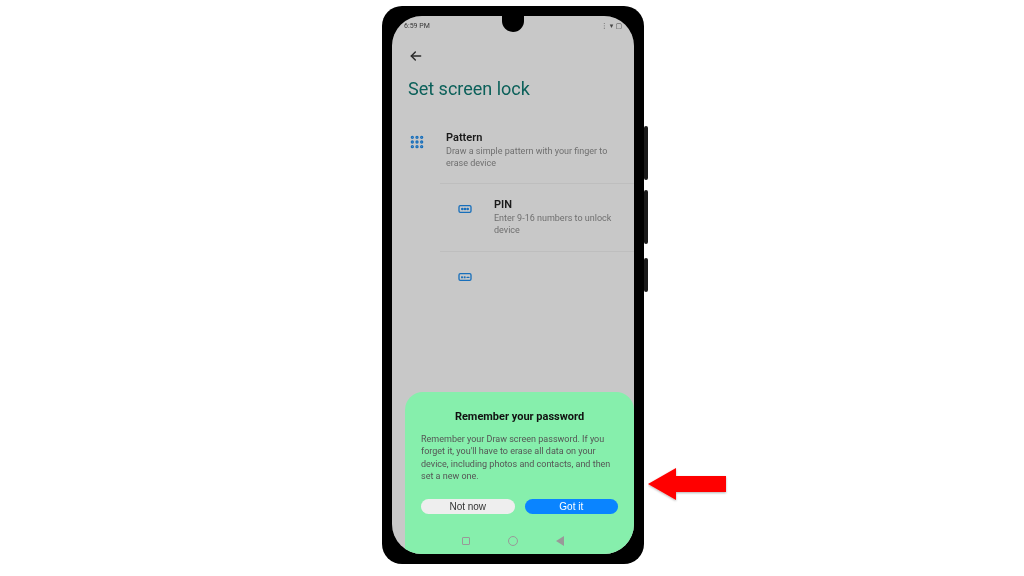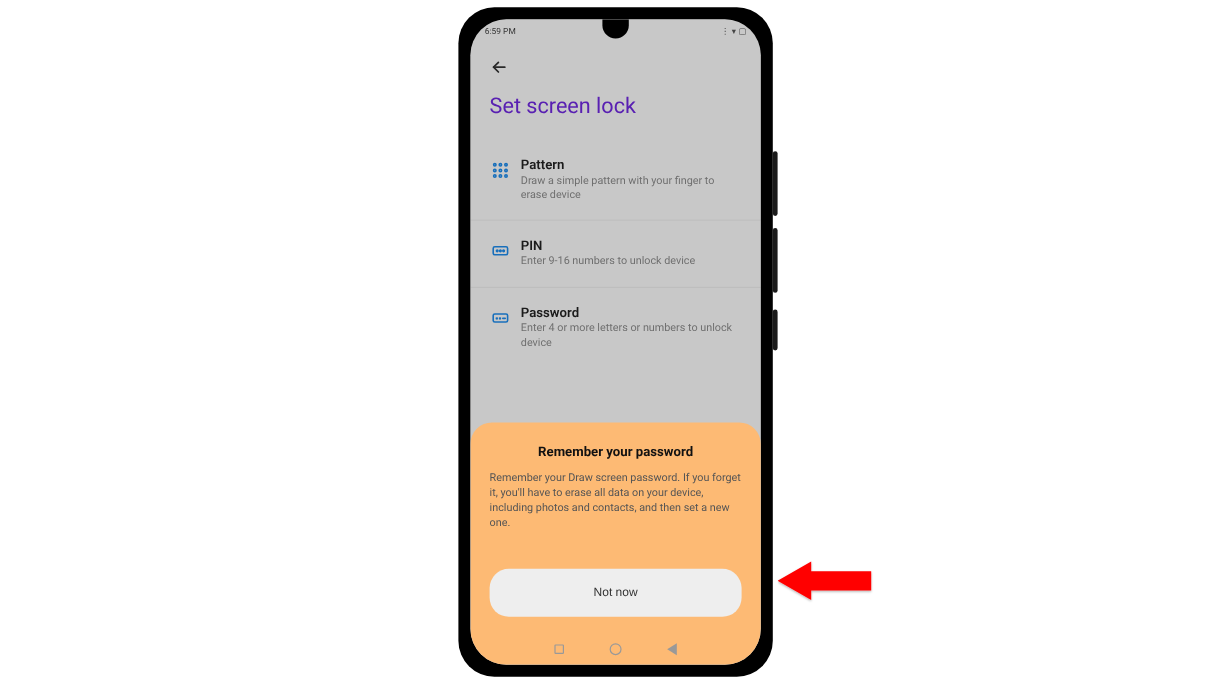--- a/index.html
+++ b/index.html
@@ -11,21 +11,21 @@
     position: relative;
     overflow: hidden;
   }
   .phone {
     position: absolute;
     left: 382px;
     top: 6px;
     width: 262px;
     height: 558px;
     background: #000;
-    border-radius: 30px;
+    border-radius: 20px;
     padding: 10px;
   }
   .side-btn {
     position: absolute;
     right: -4px;
     width: 4px;
     background: #1a1a1a;
     border-radius: 2px;
   }
   .side-btn.b1 { top: 120px; height: 54px; }
@@ -71,30 +71,30 @@
     height: 28px;
     margin: 6px 0 0 10px;
     display: flex;
     align-items: center;
     justify-content: center;
     color: #333;
   }
   .title {
     font-size: 18px;
     font-weight: 400;
-    color: #6d28d9;
+    color: #0f766e;
     margin: 8px 0 18px 16px;
   }
   .opt {
     display: flex;
-    gap: 8px;
+    gap: 20px;
     padding: 14px 16px;
     align-items: flex-start;
   }
-  .opt + .opt { border-top: 1px solid rgba(0,0,0,0.05); }
+  .opt + .opt { border-top: 1px solid rgba(0,0,0,0.05); margin-left: 48px; }
   .opt-icon {
     width: 18px;
     height: 18px;
     flex-shrink: 0;
     margin-top: 2px;
     display: flex;
     align-items: center;
     justify-content: center;
   }
   .opt-title {
@@ -103,22 +103,22 @@
     color: #222;
     margin-bottom: 2px;
   }
   .opt-desc {
     font-size: 9px;
     color: #888;
     line-height: 1.3;
   }
   .sheet {
     position: absolute;
-    left: 0; right: 0; bottom: 0;
-    background: #fdba74;
+    left: 13px; right: 0; bottom: 0;
+    background: #86efac;
     border-radius: 18px 18px 0 0;
     padding: 18px 16px 40px 16px;
     z-index: 10;
   }
   .sheet-title {
     font-size: 11px;
     font-weight: 700;
     text-align: center;
     color: #111;
     margin-bottom: 10px;
@@ -128,27 +128,26 @@
     color: #555;
     line-height: 1.4;
     margin-bottom: 16px;
   }
   .sheet-btns {
     display: flex;
     gap: 10px;
   }
   .btn {
     flex: 1;
-    height: 40px;
+    height: 15px;
     border-radius: 16px;
     border: none;
     font-size: 10px;
     font-weight: 500;
     cursor: pointer;
-    margin-top: 15px;
   }
   .btn-secondary { background: #eee; color: #333; }
   .btn-primary { background: #0a84ff; color: #fff; }
   .navbar {
     position: absolute;
     left: 0; right: 0; bottom: 0;
     height: 26px;
     display: flex;
     justify-content: center;
     gap: 38px;
@@ -229,33 +228,30 @@
     </div>
 
     <div class="opt">
       <div class="opt-icon">
         <svg width="16" height="16" viewBox="0 0 24 24" fill="none" stroke="#1e88e5" stroke-width="2">
             <rect x="3" y="7" width="18" height="10" rx="2"></rect>
             <path d="M7 12l1 1M7 13l1-1M11 12l1 1M11 13l1-1" stroke-linecap="round"></path>
             <line x1="15" y1="12.5" x2="18" y2="12.5" stroke-linecap="round"></line>
           </svg>
       </div>
-      <div>
-        <div class="opt-title">Password</div>
-        <div class="opt-desc">Enter 4 or more letters or numbers to unlock device</div>
-      </div>
     </div>
 
     <div class="dim"></div>
 
     <div class="sheet">
       <div class="sheet-title">Remember your password</div>
       <div class="sheet-body">Remember your Draw screen password. If you forget it, you'll have to erase all data on your device, including photos and contacts, and then set a new one.</div>
       <div class="sheet-btns">
         <button class="btn btn-secondary">Not now</button>
+        <button class="btn btn-primary">Got it</button>
       </div>
     </div>
 
     <div class="navbar">
       <div class="nav-sq"></div>
       <div class="nav-ci"></div>
       <div class="nav-tr"></div>
     </div>
   </div>
 </div>

